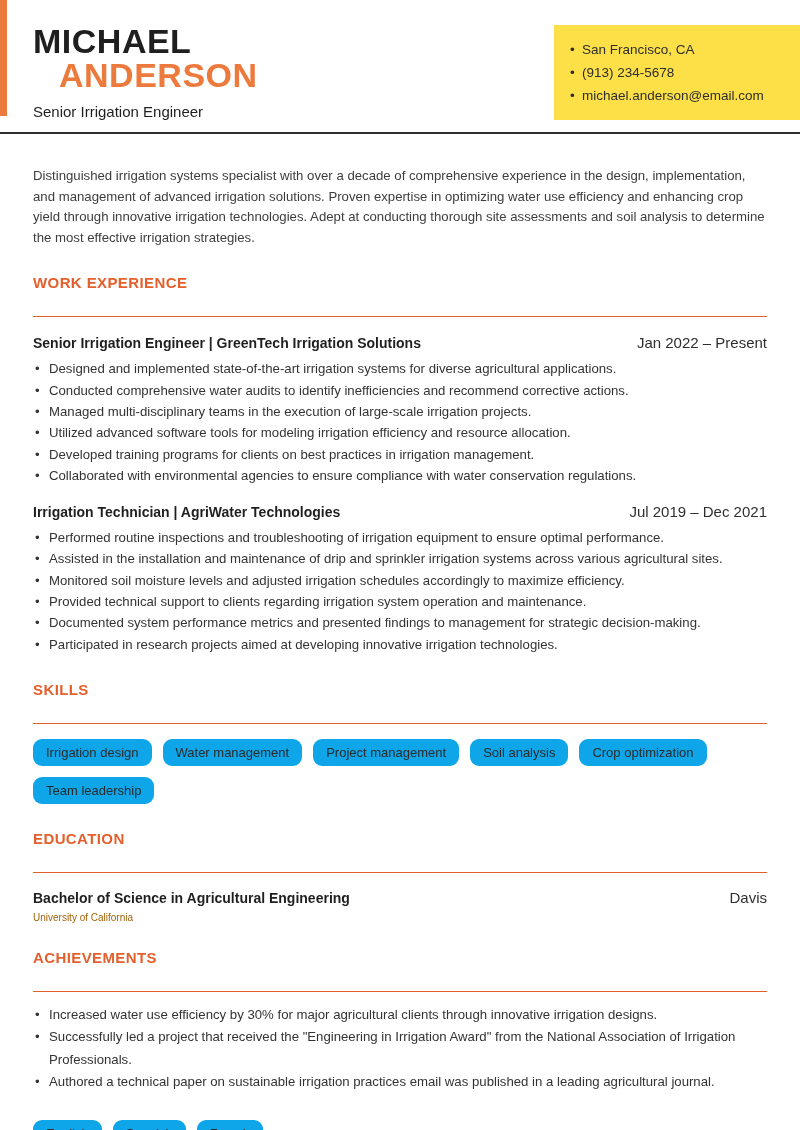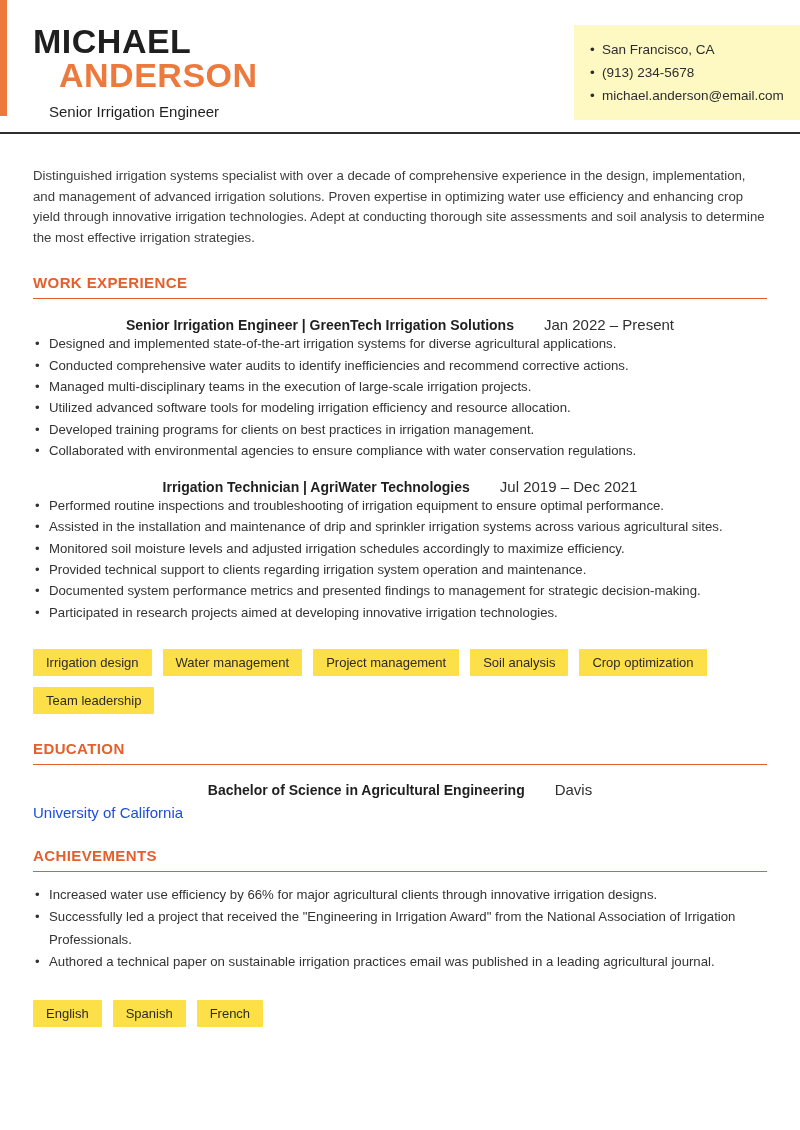--- a/index.html
+++ b/index.html
@@ -31,25 +31,24 @@
     line-height: 1.0;
     letter-spacing: 0.5px;
     color: #1f1f1f;
   }
   .name .first, .name .last { display: block; }
   .name .last { color: #ed7a3d; margin-left: 26px; }
   .headline {
     margin-top: 11px;
     font-size: 15px;
     color: #1f1f1f;
-    margin-left: 16px;
   }
   .contact-box {
-    background: #fef9c3;
-    width: 226px;
+    background: #fde047;
+    width: 246px;
     padding: 13px 16px 13px 16px;
     min-height: 86px;
   }
   .contact-list { list-style: none; }
   .contact-list li {
     position: relative;
     padding-left: 12px;
     font-size: 13.5px;
     line-height: 23px;
     color: #2d2d2d;
@@ -71,42 +70,42 @@
     font-size: 13.2px;
     line-height: 20.6px;
     color: #3d3d3d;
   }
   .section { margin-top: 26px; }
   .section-title {
     color: #e45f2b;
     font-size: 15px;
     font-weight: 700;
     letter-spacing: 0.4px;
-    padding-bottom: 7px;
+    padding-bottom: 25px;
     border-bottom: 1px solid #e45f2b;
   }
   .job { margin-top: 17px; }
   .row-head {
     display: flex;
-    justify-content: center;
+    justify-content: space-between;
     align-items: baseline;
     gap: 18px;
   }
   .row-title {
     font-size: 14px;
     font-weight: 700;
     color: #1f1f1f;
   }
   .row-side {
     font-size: 15px;
     color: #2f2f2f;
     white-space: nowrap;
     padding-left: 12px;
   }
-  ul.bullets { list-style: none; }
+  ul.bullets { margin-top: 7px; list-style: none; }
   ul.bullets li {
     position: relative;
     padding-left: 16px;
     font-size: 13.2px;
     line-height: 21.3px;
     color: #333333;
   }
   ul.bullets li::before {
     content: "•";
     position: absolute;
@@ -115,31 +114,31 @@
   }
   ul.bullets.spaced { margin-top: 12px; }
   ul.bullets.spaced li { line-height: 22.5px; }
   .tags {
     display: flex;
     flex-wrap: wrap;
     gap: 11px;
     margin-top: 15px;
   }
   .tag {
-    background: #fde047;
+    background: #0ea5e9;
     padding: 6px 13px;
     font-size: 13px;
     color: #2b2b2b;
-    border-radius: 1px;
+    border-radius: 9px;
   }
   .edu-head { margin-top: 16px; }
   .edu-school {
     margin-top: 6px;
-    font-size: 15px;
-    color: #1d4ed8;
+    font-size: 10px;
+    color: #a16207;
   }
 </style>
 </head>
 <body>
 
 <div class="page">
   <div class="accent-bar"></div>
 
   <header class="header">
     <div>
@@ -192,20 +191,21 @@
           <li>Assisted in the installation and maintenance of drip and sprinkler irrigation systems across various agricultural sites.</li>
           <li>Monitored soil moisture levels and adjusted irrigation schedules accordingly to maximize efficiency.</li>
           <li>Provided technical support to clients regarding irrigation system operation and maintenance.</li>
           <li>Documented system performance metrics and presented findings to management for strategic decision-making.</li>
           <li>Participated in research projects aimed at developing innovative irrigation technologies.</li>
         </ul>
       </div>
     </section>
 
     <section class="section">
+      <h2 class="section-title">SKILLS</h2>
       <div class="tags">
         <span class="tag">Irrigation design</span>
         <span class="tag">Water management</span>
         <span class="tag">Project management</span>
         <span class="tag">Soil analysis</span>
         <span class="tag">Crop optimization</span>
         <span class="tag">Team leadership</span>
       </div>
     </section>
 
@@ -214,21 +214,21 @@
       <div class="row-head edu-head">
         <span class="row-title">Bachelor of Science in Agricultural Engineering</span>
         <span class="row-side">Davis</span>
       </div>
       <div class="edu-school">University of California</div>
     </section>
 
     <section class="section">
       <h2 class="section-title">ACHIEVEMENTS</h2>
       <ul class="bullets spaced">
-        <li>Increased water use efficiency by 66% for major agricultural clients through innovative irrigation designs.</li>
+        <li>Increased water use efficiency by 30% for major agricultural clients through innovative irrigation designs.</li>
         <li>Successfully led a project that received the "Engineering in Irrigation Award" from the National Association of Irrigation Professionals.</li>
         <li>Authored a technical paper on sustainable irrigation practices email was published in a leading agricultural journal.</li>
       </ul>
     </section>
 
     <section class="section">
       <div class="tags">
         <span class="tag">English</span>
         <span class="tag">Spanish</span>
         <span class="tag">French</span>

